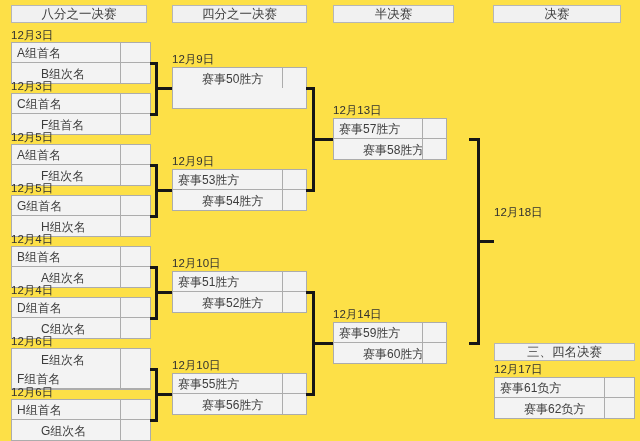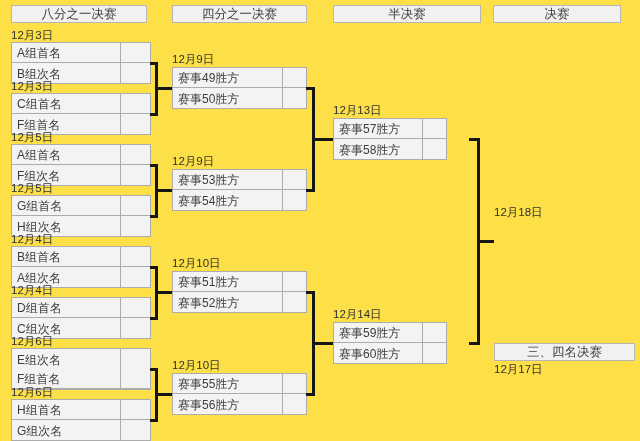--- a/index.html
+++ b/index.html
@@ -21,42 +21,42 @@
     color:#303030;white-space:nowrap;
   }
   .match{
     position:absolute;box-sizing:border-box;height:42px;
     background:#f3f3f3;border:1px solid #acacac;
   }
   .team{
     box-sizing:border-box;height:20px;display:flex;align-items:flex-end;
     border-bottom:1px solid #acacac;
   }
-  .team.last{border-bottom:none;}
+  .team.last{border-bottom:none;margin-left:24px;}
   .nm{
     flex:1;padding-left:5px;font-size:12px;color:#3d3d3d;
     white-space:nowrap;overflow:hidden;
   }
   .sc{
     align-self:stretch;border-left:1px solid #acacac;background:#f3f3f3;
   }
   .c1{width:140px}.c1 .sc{width:29px}
   .c2{width:135px}.c2 .sc{width:23px}
   .c3{width:114px}.c3 .sc{width:23px}
   .c4{width:141px}.c4 .sc{width:29px}
   .ln{position:absolute;background:#161616;}
 </style>
 </head>
 <body>
 
 <div class="bracket">
 
   <div class="hdr" style="left:11px;width:136px">八分之一决赛</div>
   <div class="hdr" style="left:172px;width:135px">四分之一决赛</div>
-  <div class="hdr" style="left:333px;width:148px">半决赛</div>
+  <div class="hdr" style="left:333px;width:121px">半决赛</div>
   <div class="hdr" style="left:493px;width:128px">决赛</div>
 
   <div class="date" style="left:11px;top:29px">12月3日</div>
   <div class="match c1" style="left:11px;top:42px">
     <div class="team">
         <span class="nm">A组首名</span>
         <span class="sc"></span>
       </div>
     <div class="team last">
         <span class="nm">B组次名</span>
@@ -143,24 +143,20 @@
         <span class="sc"></span>
       </div>
     <div class="team last">
         <span class="nm">G组次名</span>
         <span class="sc"></span>
       </div>
   </div>
 
   <div class="date" style="left:172px;top:53px">12月9日</div>
   <div class="match c2" style="left:172px;top:67px">
-    <div class="team">
-        <span class="nm">赛事49胜方</span>
-        <span class="sc"></span>
-      </div>
     <div class="team last">
         <span class="nm">赛事50胜方</span>
         <span class="sc"></span>
       </div>
   </div>
 
   <div class="date" style="left:172px;top:155px">12月9日</div>
   <div class="match c2" style="left:172px;top:169px">
     <div class="team">
         <span class="nm">赛事53胜方</span>
@@ -217,20 +213,30 @@
     <div class="team last">
         <span class="nm">赛事60胜方</span>
         <span class="sc"></span>
       </div>
   </div>
 
   <div class="date" style="left:494px;top:206px">12月18日</div>
 
   <div class="hdr" style="left:494px;top:343px;width:141px">三、四名决赛</div>
   <div class="date" style="left:494px;top:363px">12月17日</div>
+  <div class="match c4" style="left:494px;top:377px">
+    <div class="team">
+        <span class="nm">赛事61负方</span>
+        <span class="sc"></span>
+      </div>
+    <div class="team last">
+        <span class="nm">赛事62负方</span>
+        <span class="sc"></span>
+      </div>
+  </div>
 
   <div class="ln" style="left:150px;top:62px;width:5px;height:3px"></div>
   <div class="ln" style="left:150px;top:113px;width:5px;height:3px"></div>
   <div class="ln" style="left:155px;top:62px;width:3px;height:54px"></div>
   <div class="ln" style="left:155px;top:87px;width:17px;height:3px"></div>
 
   <div class="ln" style="left:150px;top:164px;width:5px;height:3px"></div>
   <div class="ln" style="left:150px;top:215px;width:5px;height:3px"></div>
   <div class="ln" style="left:155px;top:164px;width:3px;height:54px"></div>
   <div class="ln" style="left:155px;top:189px;width:17px;height:3px"></div>

